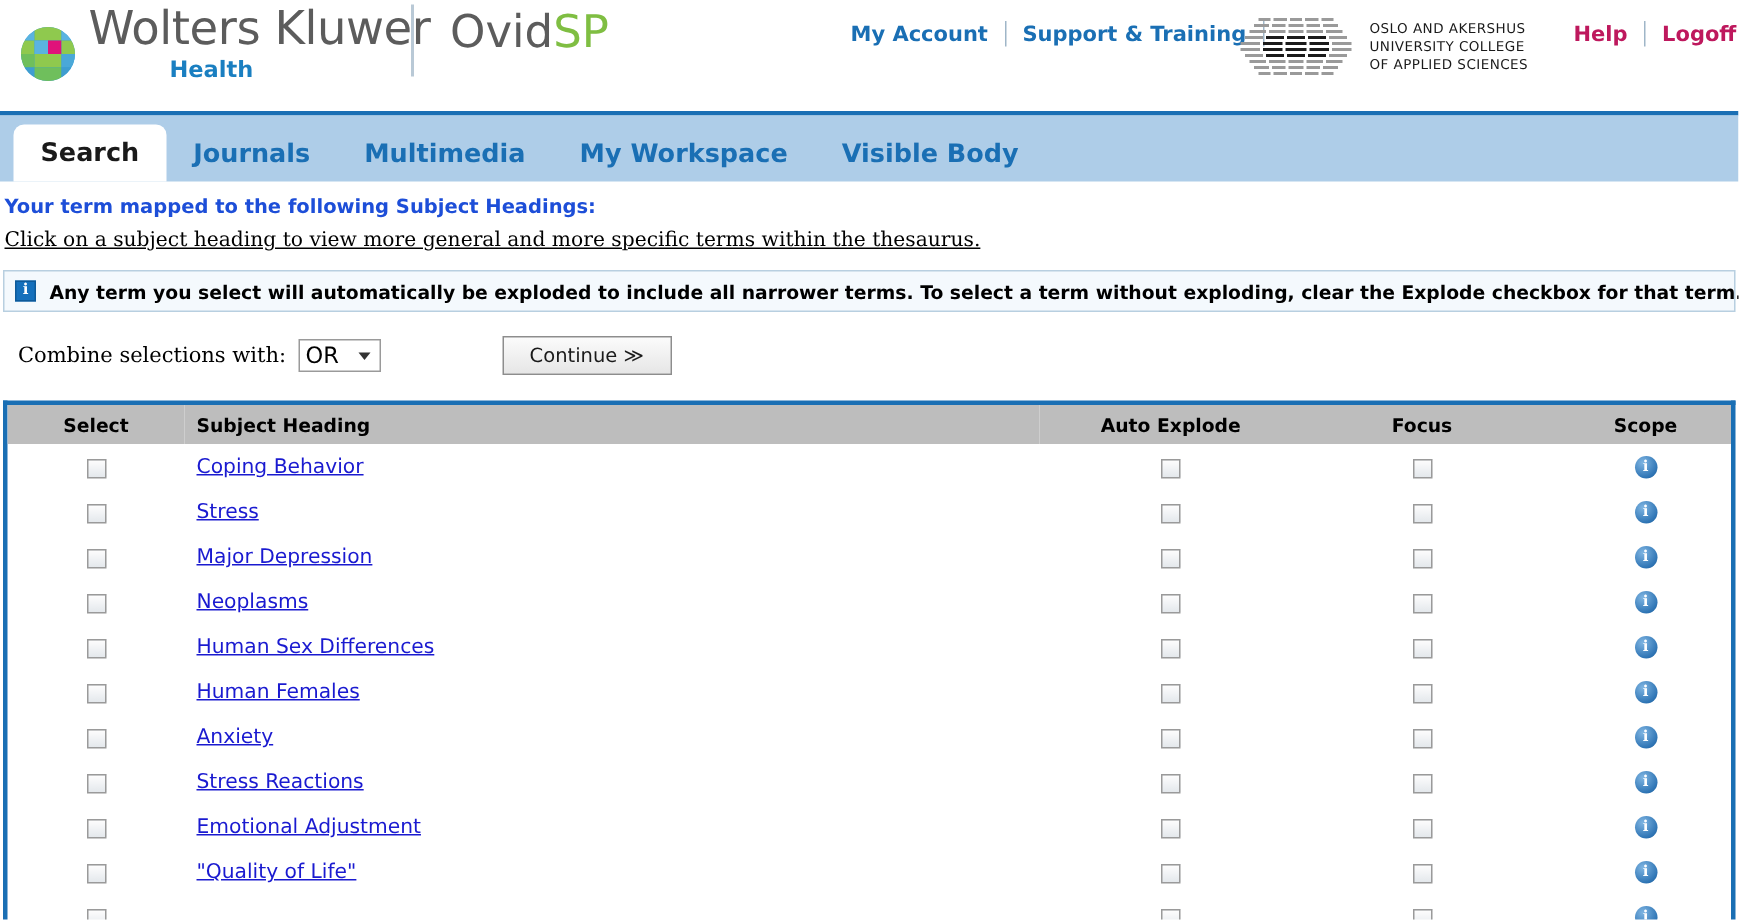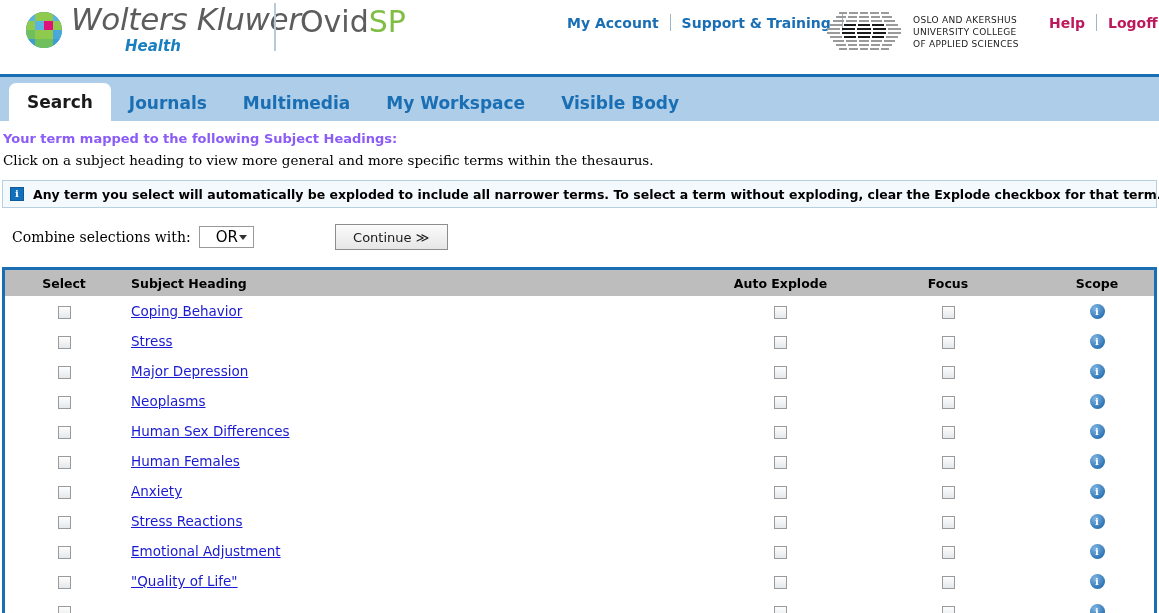--- a/index.html
+++ b/index.html
@@ -18,25 +18,24 @@
 
   
   .header {
     position: relative;
     height: 74px;
     background: #ffffff;
     border-bottom: 3px solid #1a6fb4;
   }
   .brand {
     position: absolute;
-    left: 26px;
+    left: 14px;
     top: 4px;
     display: flex;
-    align-items: center;
-    font-style: italic;
+    align-items: flex-end;
   }
   .wk-logo {
     width: 36px;
     height: 36px;
     border-radius: 50%;
     position: relative;
     overflow: hidden;
     margin-top: 2px;
     background: #2b9ad6;
   }
@@ -176,29 +175,30 @@
     line-height: 38px;
   }
 
   
   .instructions {
     padding: 8px 0 0 3px;
   }
   .instr-bold {
     font-size: 13px;
     font-weight: bold;
-    color: #8b5cf6;
+    color: #1d4ed8;
     line-height: 20px;
     font-family: "DejaVu Sans", sans-serif;
   }
   .instr-plain {
     font-size: 13.5px;
     color: #000;
     line-height: 22px;
     font-family: "DejaVu Serif", serif;
+    text-decoration: underline;
   }
 
   
   .notice {
     margin: 9px 2px 0 2px;
     height: 28px;
     border: 1px solid #b8cfe0;
     background: #f4f9fd;
     display: flex;
     align-items: center;
@@ -248,21 +248,21 @@
     border: 1px solid #9a9a9a;
     background: #ffffff;
     position: relative;
     display: flex;
     align-items: center;
     box-sizing: border-box;
     cursor: pointer;
   }
   .combine-select .val {
     font-size: 15px;
-    margin-left: 16px;
+    margin-left: 4px;
     color: #000;
     font-family: "DejaVu Sans", sans-serif;
   }
   .combine-select .caret {
     position: absolute;
     right: 6px;
     width: 0; height: 0;
     border-left: 4px solid transparent;
     border-right: 4px solid transparent;
     border-top: 5px solid #333;

